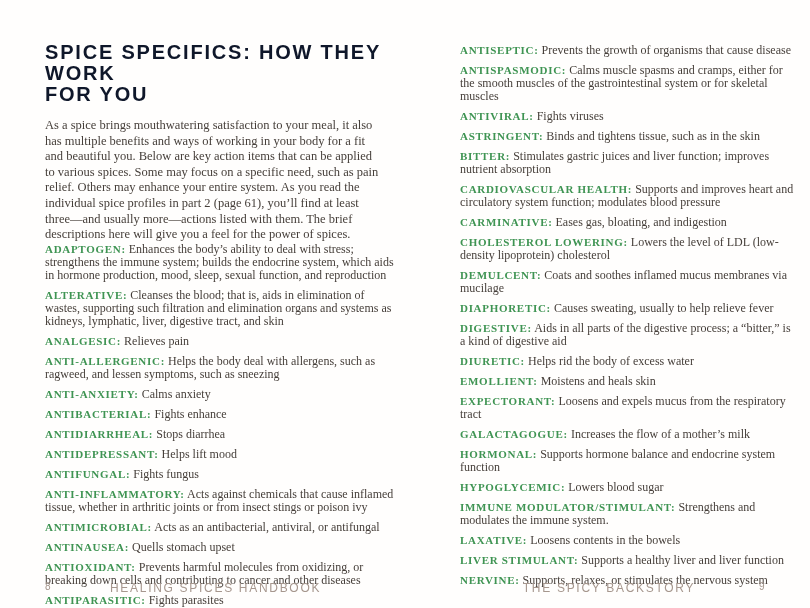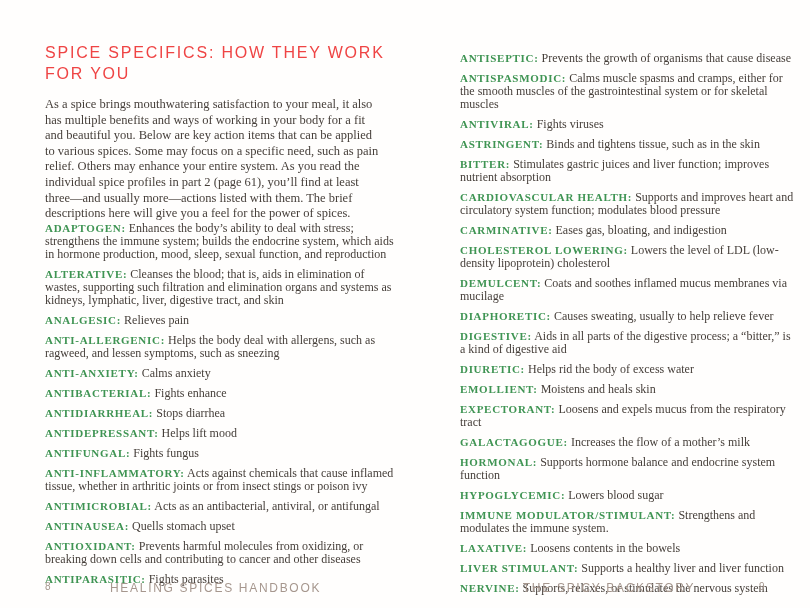--- a/index.html
+++ b/index.html
@@ -6,41 +6,41 @@
   body{
     width:810px;height:608px;position:relative;overflow:hidden;
     background:#fffefd;
     font-family:"Liberation Serif", serif;
   }
   .spread{position:absolute;inset:0;}
   
   .page-left{position:absolute;left:45px;top:42px;width:352px;}
   .heading{
     font-family:"Liberation Sans", sans-serif;
-    font-size:16px;line-height:21px;letter-spacing:1.8px;
-    font-weight:400;color:#ef4444;
+    font-size:20px;line-height:21px;letter-spacing:1.8px;
+    font-weight:700;color:#0f172a;
   }
   .heading span{display:block;}
   .intro{
     margin:13px 14px 0 0;
     font-size:12.5px;line-height:15.6px;color:#453e39;
   }
   
   .entries{}
   .entry{
     margin:0 0 7px 0;
     font-size:12px;line-height:13px;color:#453e39;
   }
   .term{
     font-weight:bold;color:#3f9453;
     font-size:11px;letter-spacing:0.7px;
   }
   
   .page-right{position:absolute;left:460px;top:40px;width:334px;}
-  .page-right .entries{margin-top:12px;}
+  .page-right .entries{margin-top:4px;}
   
   .footer-item{
     position:absolute;top:581px;
     font-family:"Liberation Sans", sans-serif;
     font-size:12px;letter-spacing:1.7px;color:#a6978e;
     white-space:nowrap;
   }
   .footer-num{font-size:10px;letter-spacing:0;}
   #footer-num-left{left:45px;}
   #footer-title-left{left:110px;width:180px;text-align:center;}

